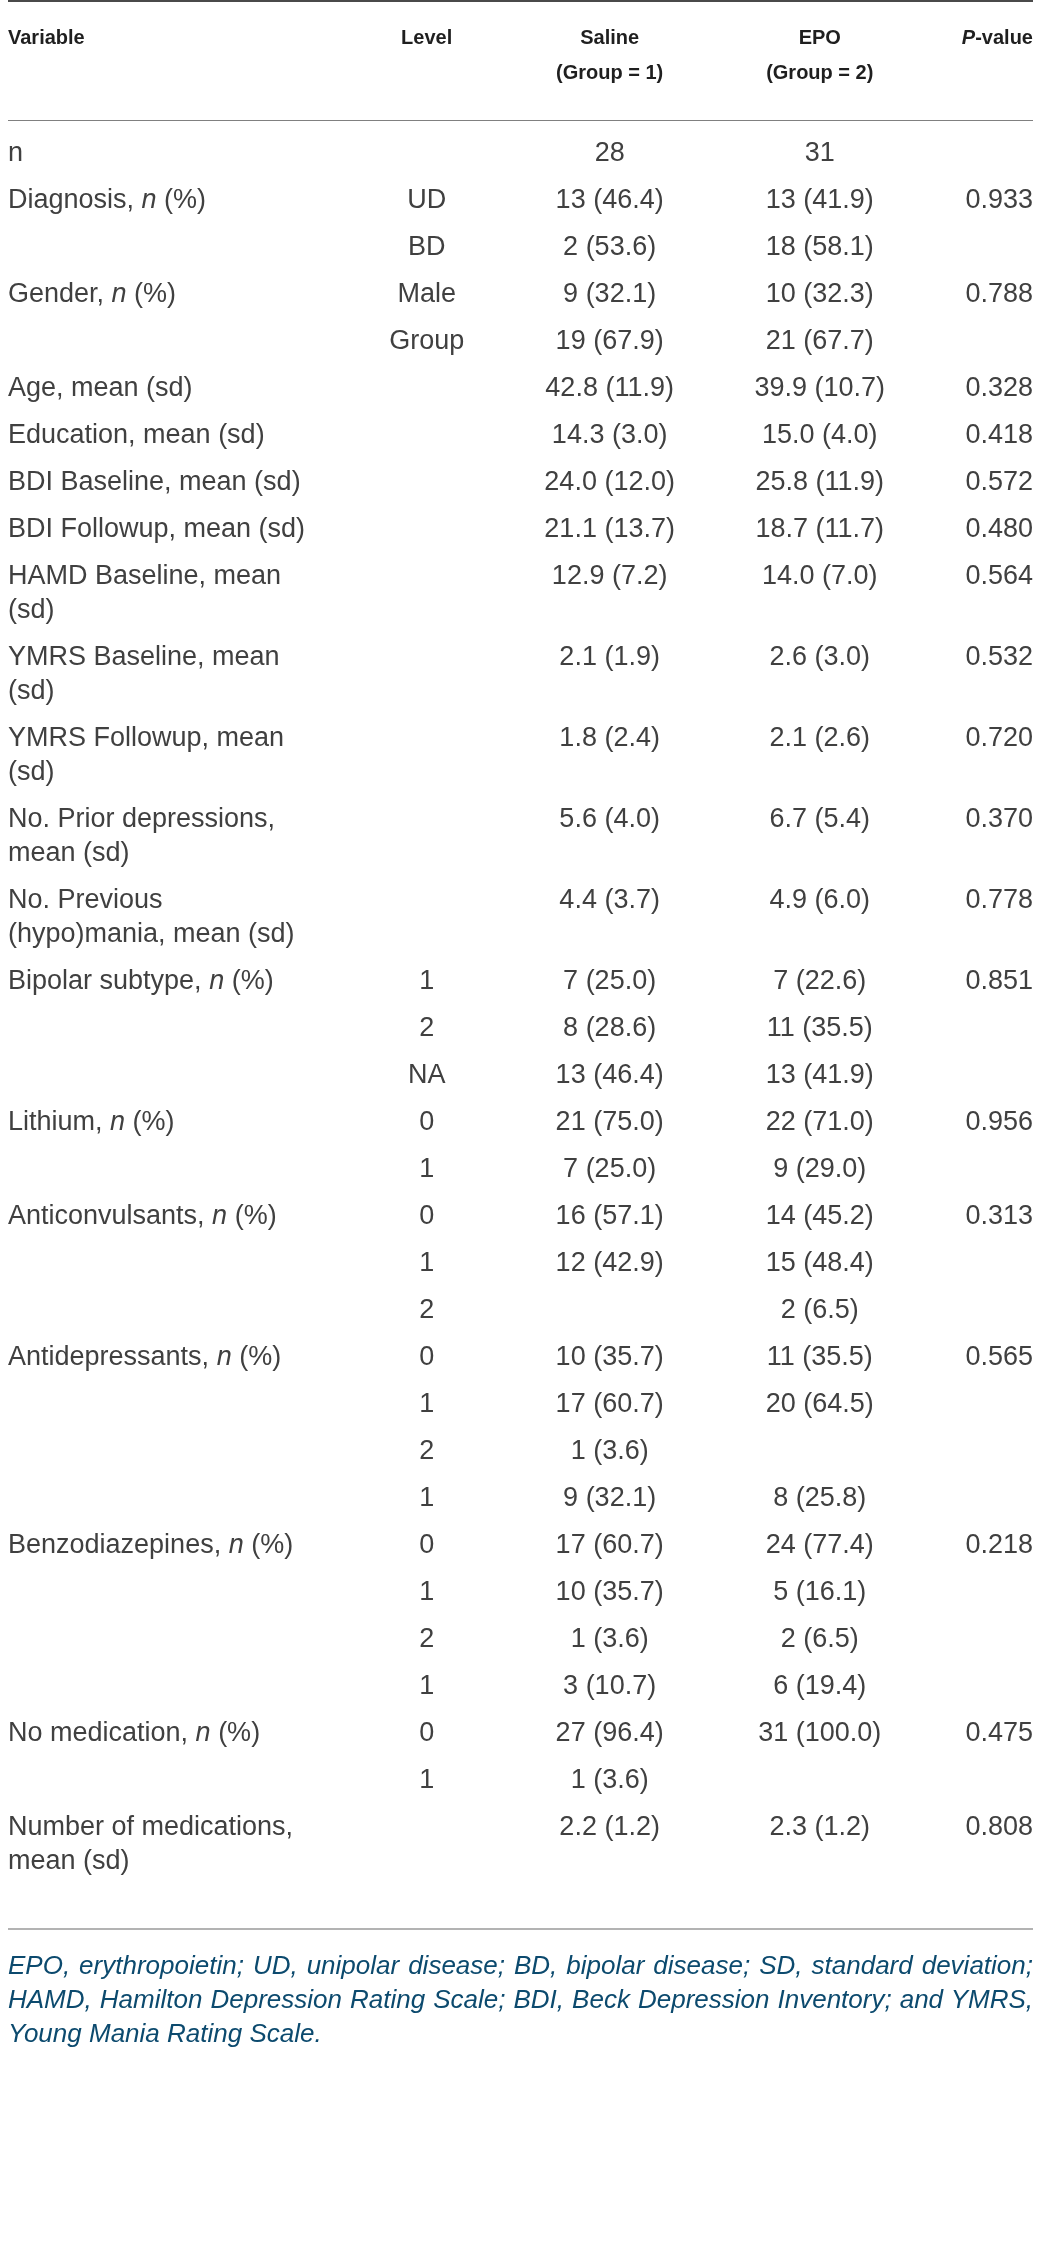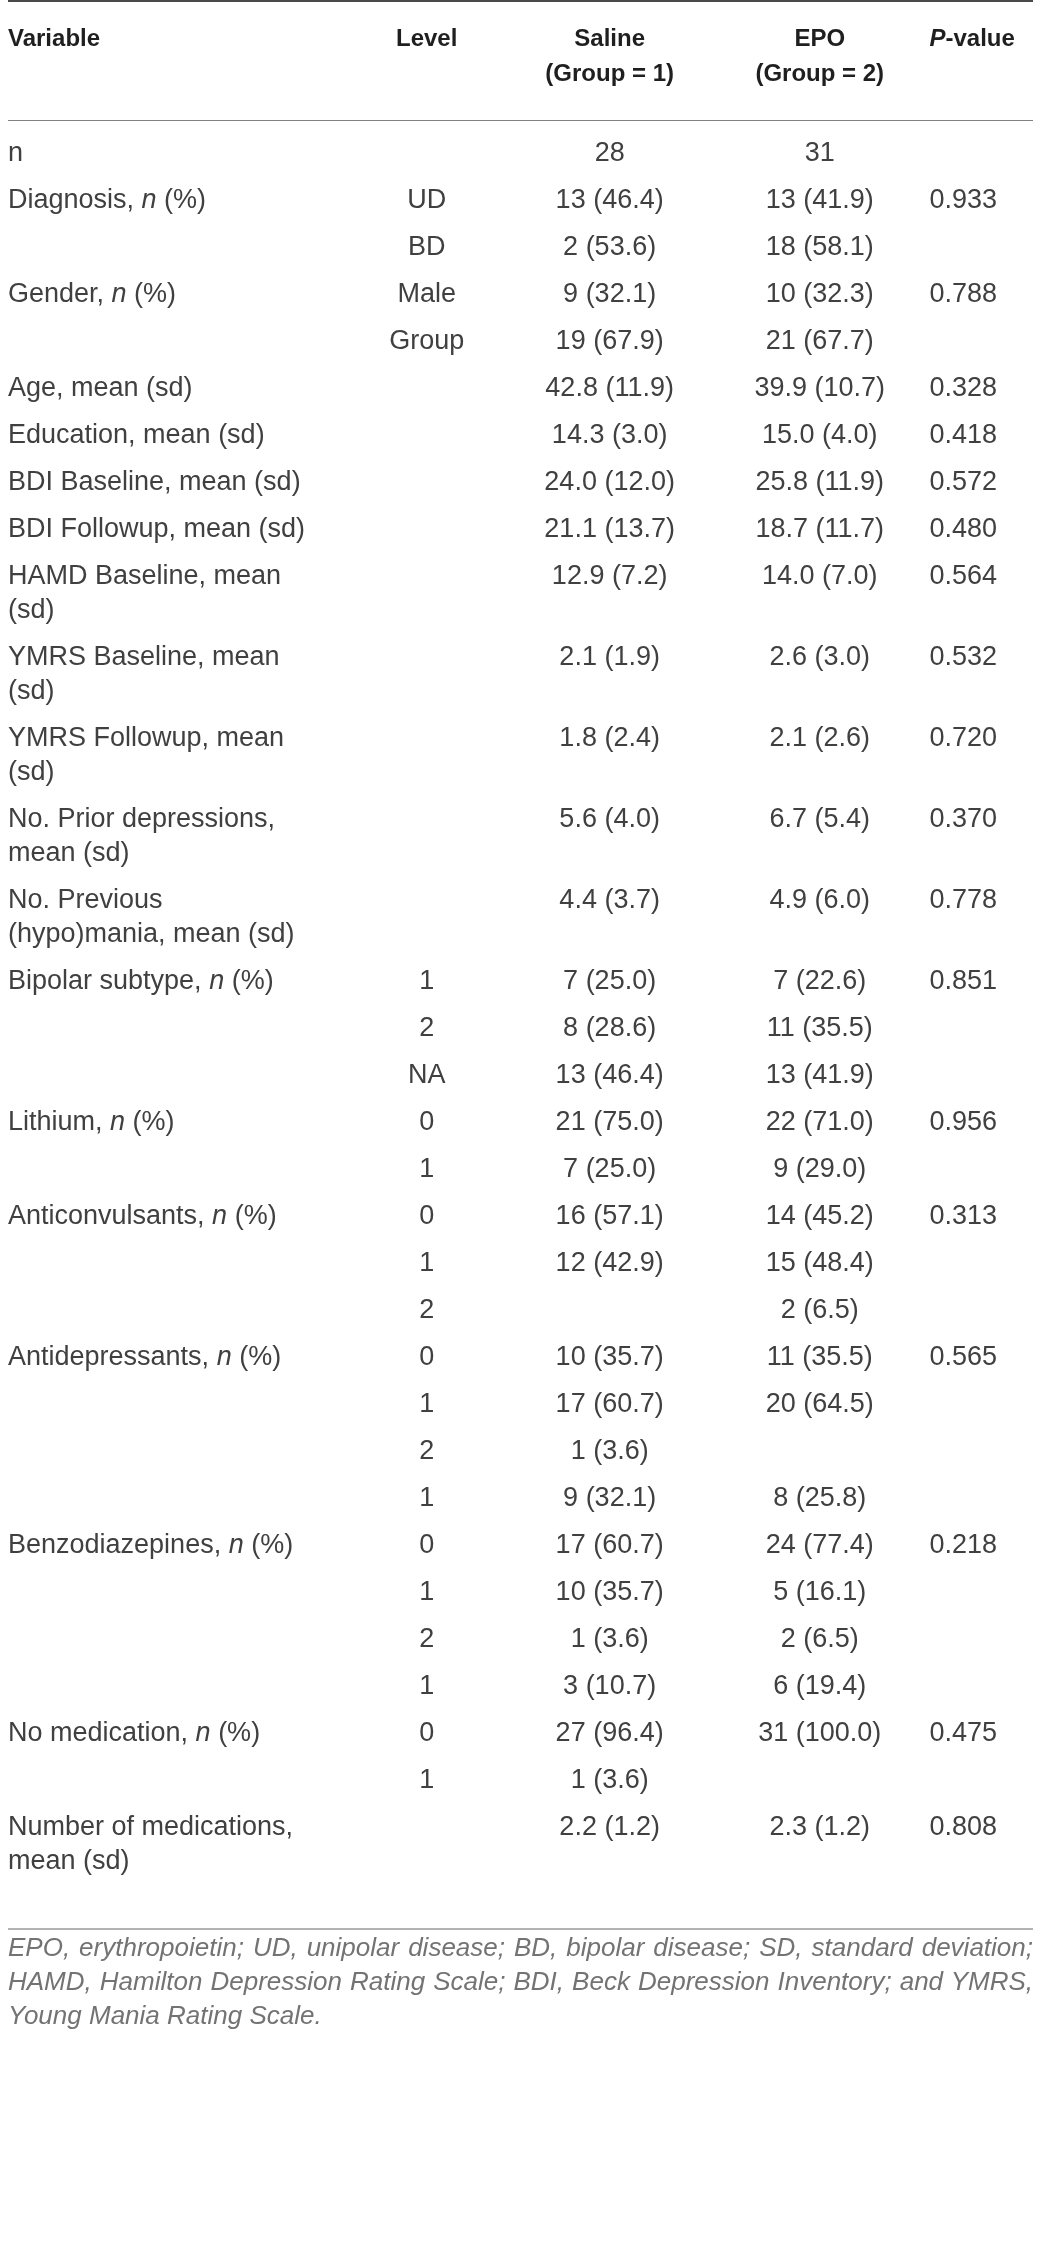--- a/index.html
+++ b/index.html
@@ -20,48 +20,49 @@
   }
   col.c-variable { width:32.8%; }
   col.c-level    { width:16.1%; }
   col.c-saline   { width:19.6%; }
   col.c-epo      { width:21.4%; }
   col.c-p        { width:10.1%; }
 
   thead th {
     font-weight:bold;
     color:#1f1f1f;
-    font-size:24px;
+    font-size:20px;
     line-height:35px;
     padding:18px 0 30px 0;
     vertical-align:top;
     white-space:pre-line;
     border-bottom:1px solid #808080;
   }
   tbody td {
     font-size:27px;
     line-height:34px;
     color:#404040;
     padding:6px 0 7px 0;
     vertical-align:top;
     white-space:pre-line;
   }
   tbody tr:first-child td { padding-top:14px; }
 
   .al-left   { text-align:left; }
   .al-center { text-align:center; }
-  .al-right  { text-align:left; }
+  .al-right  { text-align:right; }
 
   .footnote {
     margin:44px 0 0 0;
     border-top:2px solid #b3b3b3;
+    padding-top:18px;
     font-size:26px;
     line-height:34px;
     font-style:italic;
-    color:#737373;
+    color:#0c4a6e;
     text-align:justify;
   }
 </style>
 </head>
 <body>
 
 <div class="page">
   <table class="char-table">
     <colgroup>
       <col class="c-variable">

